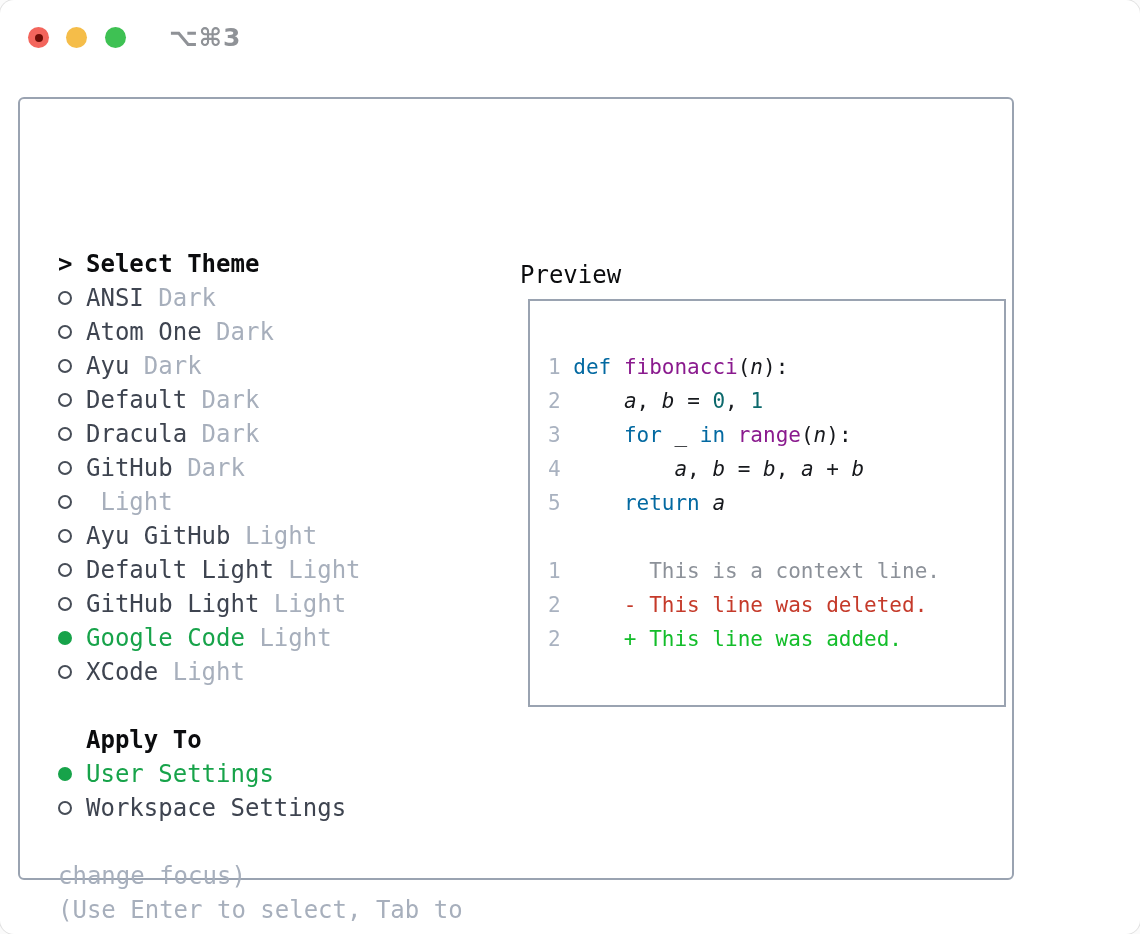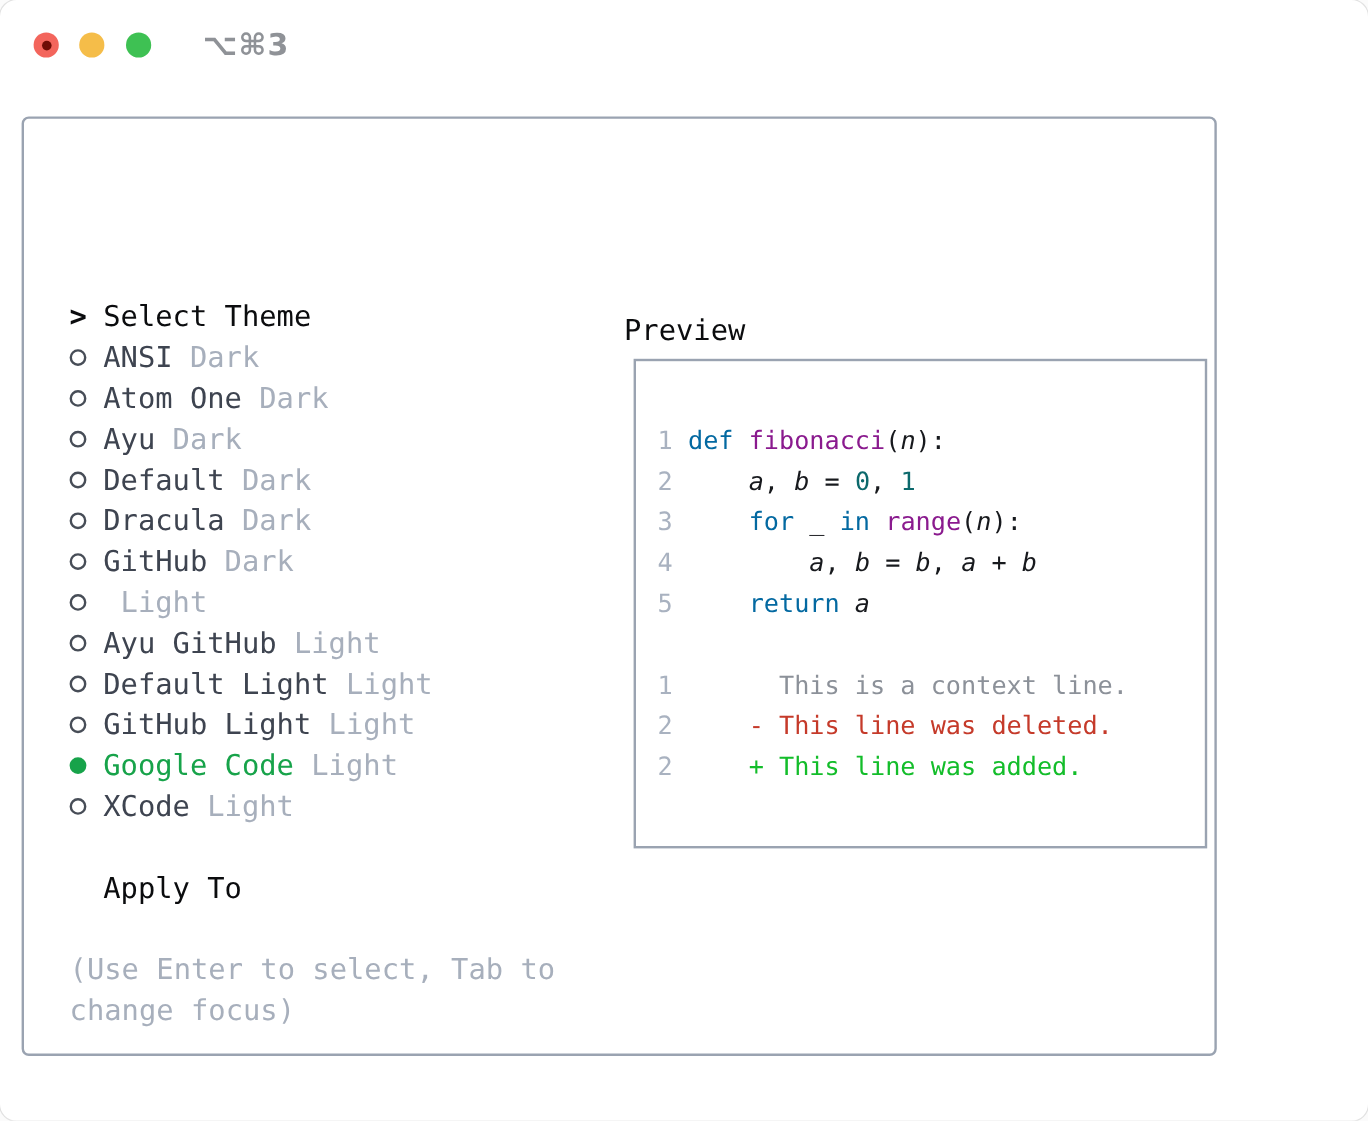--- a/index.html
+++ b/index.html
@@ -26,21 +26,21 @@
     position:absolute;left:18px;top:97px;width:996px;height:783px;
     border:2px solid #9aa3b1;border-radius:6px;box-sizing:border-box;background:#fff;
   }
   
   .sidebar{position:absolute;left:38px;top:148px;font-size:24px;line-height:34px;}
   .row{display:flex;align-items:center;height:34px;white-space:pre;}
   .marker{width:28px;display:flex;align-items:center;}
   .pointer{font-weight:bold;color:#0b0c0e;}
   .circle{width:14px;height:14px;border:2px solid #474d57;border-radius:50%;box-sizing:border-box;}
   .circle.filled{background:#17a34a;border-color:#17a34a;}
-  .header-label{font-weight:normal;color:#0b0c0e;}
+  .header-label{font-weight:bold;color:#0b0c0e;}
   .item-name{color:#3e4450;}
   .item-variant{color:#a7afbc;}
   .row.selected .item-name{color:#17a34a;}
   .hint{height:34px;line-height:34px;color:#a7afbc;white-space:pre;}
   .spacer{height:34px;}
   
   .preview-title{
     position:absolute;left:500px;top:159px;height:34px;line-height:34px;
     font-size:24px;font-weight:normal;color:#0b0c0e;
   }
@@ -97,25 +97,29 @@
           <div class="row"><span class="marker"><span class="circle"></span></span><span class="item-name">XCode</span><span class="item-variant"> Light</span></div>
         </div>
 
       <div class="spacer"></div>
 
       <div class="row">
         <span class="marker"></span>
         <span class="header-label">Apply To</span>
       </div>
 
+      <div id="apply-to-list">
+          <div class="row selected"><span class="marker"><span class="circle filled"></span></span><span class="item-name">User Settings</span></div>
+          <div class="row"><span class="marker"><span class="circle"></span></span><span class="item-name">Workspace Settings</span></div>
+        </div>
 
       <div class="spacer"></div>
 
+      <div class="hint">change focus)</div>
       <div class="hint">(Use Enter to select, Tab to</div>
-      <div class="hint">change focus)</div>
     </div>
 
     <div class="preview-title">Preview</div>
 
     <div class="preview-box">
       <div class="code" id="code-preview"><div class="code-line"><span class="tok-ln">1 </span><span class="tok-kw">def</span><span class="tok-pl"> </span><span class="tok-fn">fibonacci</span><span class="tok-pl">(</span><span class="tok-var">n</span><span class="tok-pl">):</span></div><div class="code-line"><span class="tok-ln">2 </span><span class="tok-pl">    </span><span class="tok-var">a</span><span class="tok-pl">, </span><span class="tok-var">b</span><span class="tok-pl"> = </span><span class="tok-num">0</span><span class="tok-pl">, </span><span class="tok-num">1</span></div><div class="code-line"><span class="tok-ln">3 </span><span class="tok-pl">    </span><span class="tok-kw">for</span><span class="tok-pl"> _ </span><span class="tok-kw">in</span><span class="tok-pl"> </span><span class="tok-fn">range</span><span class="tok-pl">(</span><span class="tok-var">n</span><span class="tok-pl">):</span></div><div class="code-line"><span class="tok-ln">4 </span><span class="tok-pl">        </span><span class="tok-var">a</span><span class="tok-pl">, </span><span class="tok-var">b</span><span class="tok-pl"> = </span><span class="tok-var">b</span><span class="tok-pl">, </span><span class="tok-var">a</span><span class="tok-pl"> + </span><span class="tok-var">b</span></div><div class="code-line"><span class="tok-ln">5 </span><span class="tok-pl">    </span><span class="tok-kw">return</span><span class="tok-pl"> </span><span class="tok-var">a</span></div><div class="code-line"><span class="tok-ln"> </span></div><div class="code-line"><span class="tok-ln">1 </span><span class="tok-ctx">      This is a context line.</span></div><div class="code-line"><span class="tok-ln">2 </span><span class="tok-del">    - This line was deleted.</span></div><div class="code-line"><span class="tok-ln">2 </span><span class="tok-add">    + This line was added.</span></div></div>
     </div>
 
   </div>
 </div>

